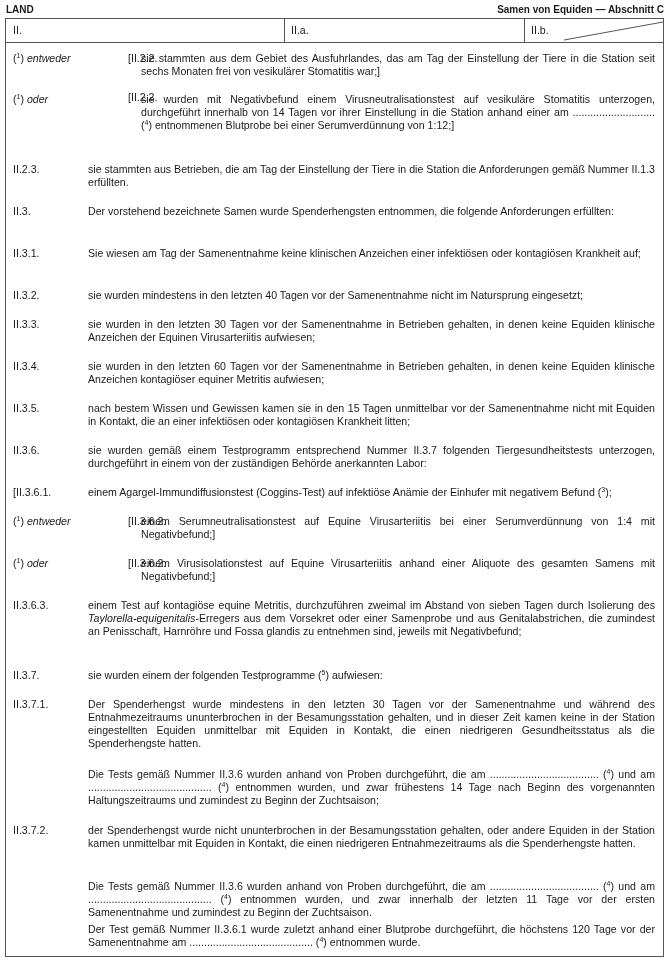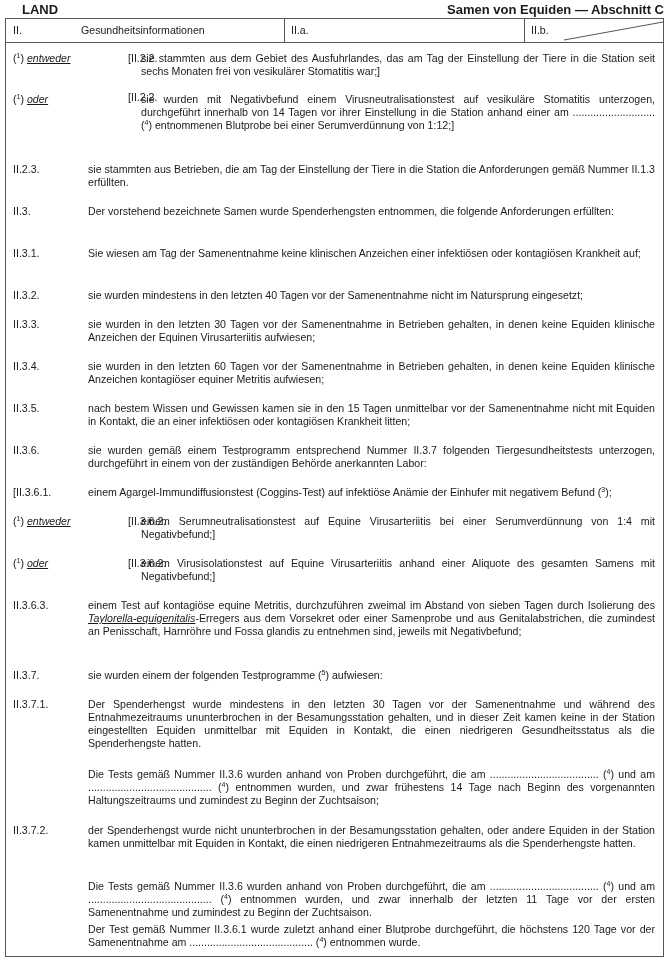--- a/index.html
+++ b/index.html
@@ -1,53 +1,52 @@
 <!DOCTYPE html>
 <html><head>
 <meta charset="utf-8">
 <style>
   html, body { margin:0; padding:0; background:#ffffff; }
   body {
     width:669px; height:961px; position:relative; overflow:hidden;
     font-family: "Liberation Sans", "DejaVu Sans", sans-serif;
     color:#1a1a1a; font-size:10.6px; line-height:13px;
   }
-  .topline { position:absolute; top:3px; left:22px; right:5px; height:14px; font-weight:bold; font-size:13px;text-align:right; }
+  .topline { position:absolute; top:3px; left:6px; right:5px; height:14px; font-weight:bold; font-size:10px;text-align:right; }
   .topline .left { position:absolute; left:0; top:0; }
   .topline .right { position:absolute; right:0; top:0; }
   .header {
     position:absolute; top:18px; left:5px; width:659px; height:24px;
     border:1px solid #555; box-sizing:border-box; border-bottom:none;
   }
   .hcell { position:absolute; top:0; height:23px; line-height:23px; }
   .vsep { position:absolute; top:0; width:1px; height:23px; background:#555; }
   .box {
     position:absolute; top:42px; left:5px; width:659px; height:915px;
     border:1px solid #555; box-sizing:border-box;
   }
   .item { position:absolute; left:0; right:0; }
   .lbl { position:absolute; left:7px; top:0; white-space:nowrap; }
   .lbl2 { position:absolute; left:82px; top:0; white-space:nowrap;margin-left:40px; }
   .txt { position:absolute; top:0; right:8px; text-align:justify; }
   .t1 { left:82px; }
   .t2 { left:135px; }
   sup { font-size:7px; line-height:0; vertical-align:4px; }
-  i { font-style:italic;text-decoration:underline; }
+  i { font-style:italic; }
 </style>
 </head>
 <body>
 
 <div class="topline">
   <span class="left">LAND</span>
   <span class="right">Samen von Equiden — Abschnitt C</span>
 </div>
 
 <div class="header">
   <span class="hcell" style="left:7px">II.</span>
-  <span class="hcell" style="left:75px">Gesundheitsinformationen</span>
   <div class="vsep" style="left:278px"></div>
   <span class="hcell" style="left:285px">II.a.</span>
   <div class="vsep" style="left:518px"></div>
   <span class="hcell" style="left:525px">II.b.</span>
   <svg style="position:absolute;left:518px;top:0" width="140" height="23">
     <line x1="40" y1="21" x2="139" y2="3" stroke="#555" stroke-width="1"></line>
   </svg>
 </div>
 
 <div class="box">

